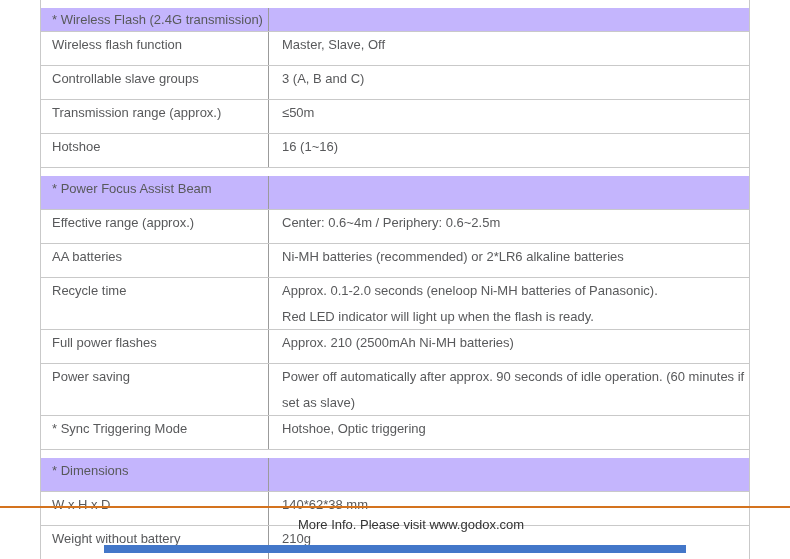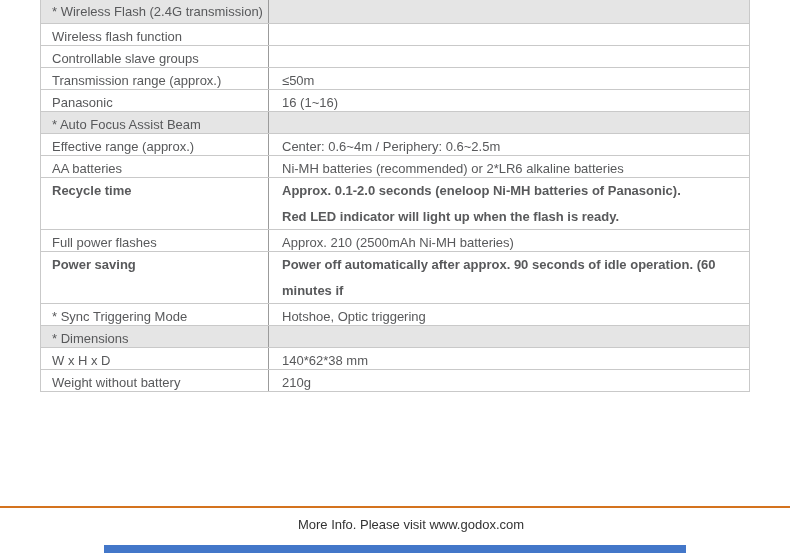--- a/index.html
+++ b/index.html
@@ -7,66 +7,68 @@
     width:790px;height:559px;position:relative;overflow:hidden;
     background:#ffffff;
     font-family:"Liberation Sans", sans-serif;
     color:#58595b;
   }
   .spec-table{
     position:absolute;left:40px;top:0;width:710px;
     border-left:1px solid #c9c9c9;border-right:1px solid #c9c9c9;
     box-sizing:border-box;
   }
-  .row{display:flex;height:22px;border-bottom:1px solid #c9c9c9;box-sizing:border-box;}
+  .row{display:flex;height:34px;border-bottom:1px solid #c9c9c9;box-sizing:border-box;}
   .row.h24{height:24px;}
   .row.h52{height:52px;}
-  .row.section{background:#e5e5e5;}
+  .row.section{background:#c4b5fd;margin-top:8px;}
   .cell{font-size:13px;line-height:25px;box-sizing:border-box;overflow:hidden;}
   .cell.left{width:228px;border-right:1px solid #9b9b9b;padding-left:11px;flex-shrink:0;}
   .cell.right{flex:1;padding-left:13px;white-space:pre-line;}
   .h24 .cell{line-height:23px;}
-  .h52 .cell{line-height:26px;font-weight:bold;}
+  .h52 .cell{line-height:26px;}
   .accent-line{position:absolute;left:0;top:506px;width:790px;height:2px;background:#d4731e;}
   .footer-note{
     position:absolute;left:16px;top:516px;width:790px;height:17px;
     text-align:center;font-size:13px;line-height:17px;color:#333333;
   }
   .bottom-bar{position:absolute;left:104px;top:545px;width:582px;height:8px;background:#4377c9;}
 </style>
 </head>
 <body>
 
 <div class="spec-table">
 
   <div class="row section h24">
     <div class="cell left">* Wireless Flash (2.4G transmission)</div>
     <div class="cell right"></div>
   </div>
 
   <div class="row">
     <div class="cell left">Wireless flash function</div>
+    <div class="cell right">Master, Slave, Off</div>
   </div>
 
   <div class="row">
     <div class="cell left">Controllable slave groups</div>
+    <div class="cell right">3 (A, B and C)</div>
   </div>
 
   <div class="row">
     <div class="cell left">Transmission range (approx.)</div>
     <div class="cell right">≤50m</div>
   </div>
 
   <div class="row">
-    <div class="cell left">Panasonic</div>
+    <div class="cell left">Hotshoe</div>
     <div class="cell right">16 (1~16)</div>
   </div>
 
   <div class="row section">
-    <div class="cell left">* Auto Focus Assist Beam</div>
+    <div class="cell left">* Power Focus Assist Beam</div>
     <div class="cell right"></div>
   </div>
 
   <div class="row">
     <div class="cell left">Effective range (approx.)</div>
     <div class="cell right">Center: 0.6~4m / Periphery: 0.6~2.5m</div>
   </div>
 
 
   <div class="row">

